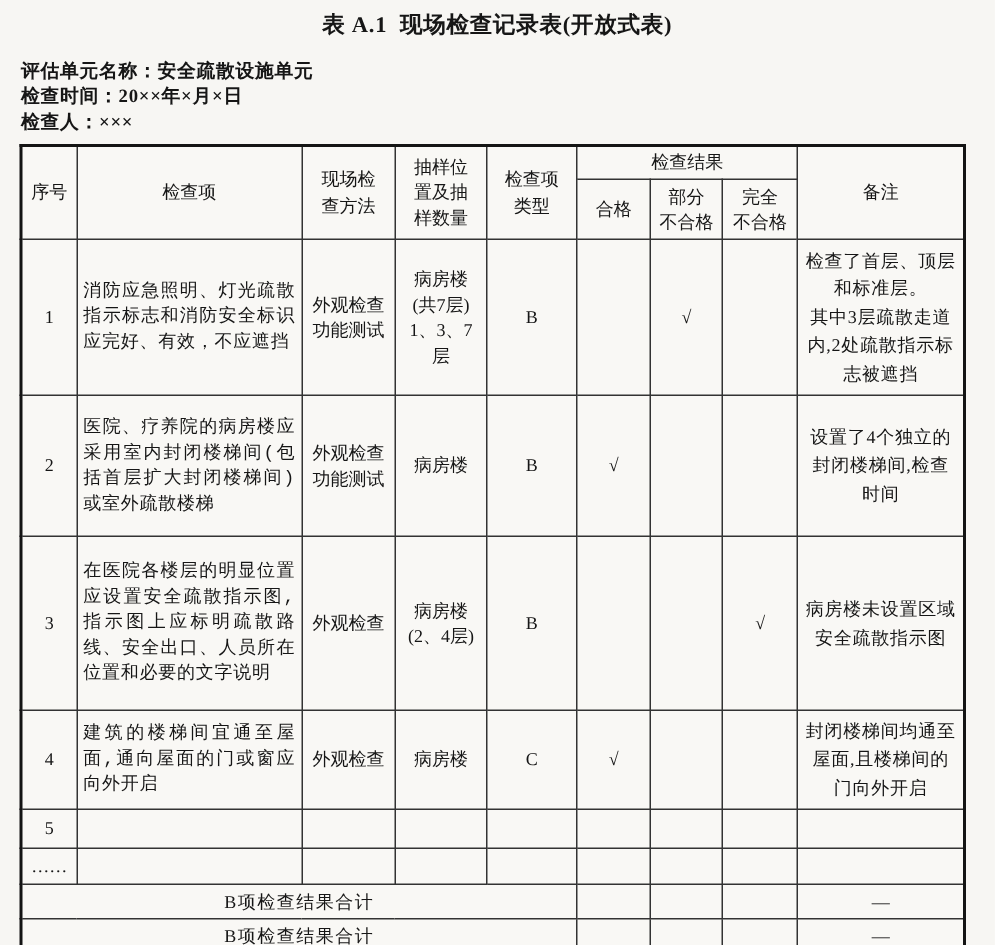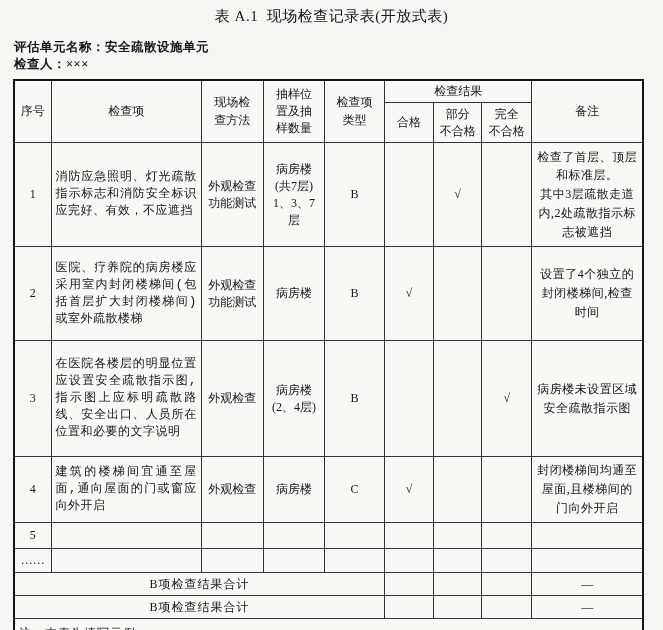--- a/index.html
+++ b/index.html
@@ -4,21 +4,21 @@
 <style>
   html,body { margin:0; padding:0; }
   body {
     width:663px; height:630px;
     background:#f7f6f3;
     font-family:"Liberation Serif","DejaVu Serif",serif;
     color:#161616;
   }
   .page { position:relative; width:663px; height:630px; overflow:hidden; }
   .doc-title {
-    text-align:center; font-weight:normal; font-size:15px;
+    text-align:center; font-weight:bold; font-size:15px;
     padding-top:7px; white-space:pre; letter-spacing:0.5px;
   }
   .meta-row {
     display:flex; justify-content:space-between;
     margin:13px 14px 6px 14px;
     font-size:12.5px; font-weight:600; letter-spacing:0.5px;flex-direction:column;
   }
   table.record {
     border-collapse:collapse; table-layout:fixed;
     margin-left:13px; width:631px;
@@ -57,20 +57,21 @@
 </style>
 </head>
 <body>
 
 <div class="page">
 
   <div class="doc-title">表 A.1  现场检查记录表(开放式表)</div>
 
   <div class="meta-row">
     <span>评估单元名称：安全疏散设施单元</span>
+    <span>检查时间：20××年×月×日</span>
     <span>检查人：×××</span>
   </div>
 
   <table class="record">
     <colgroup>
       <col style="width:37px">
         <col style="width:150px">
         <col style="width:62px">
       <col style="width:61px">
         <col style="width:60px">

